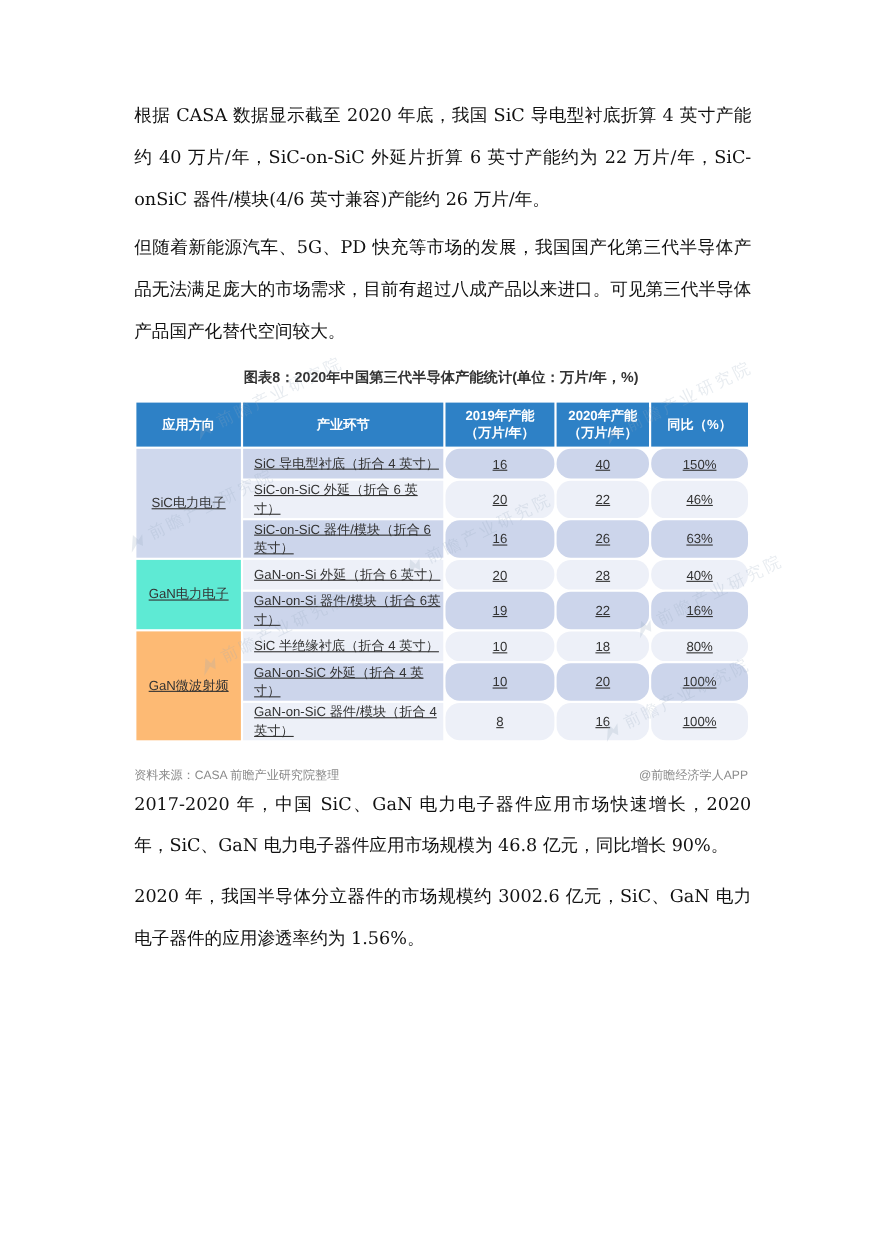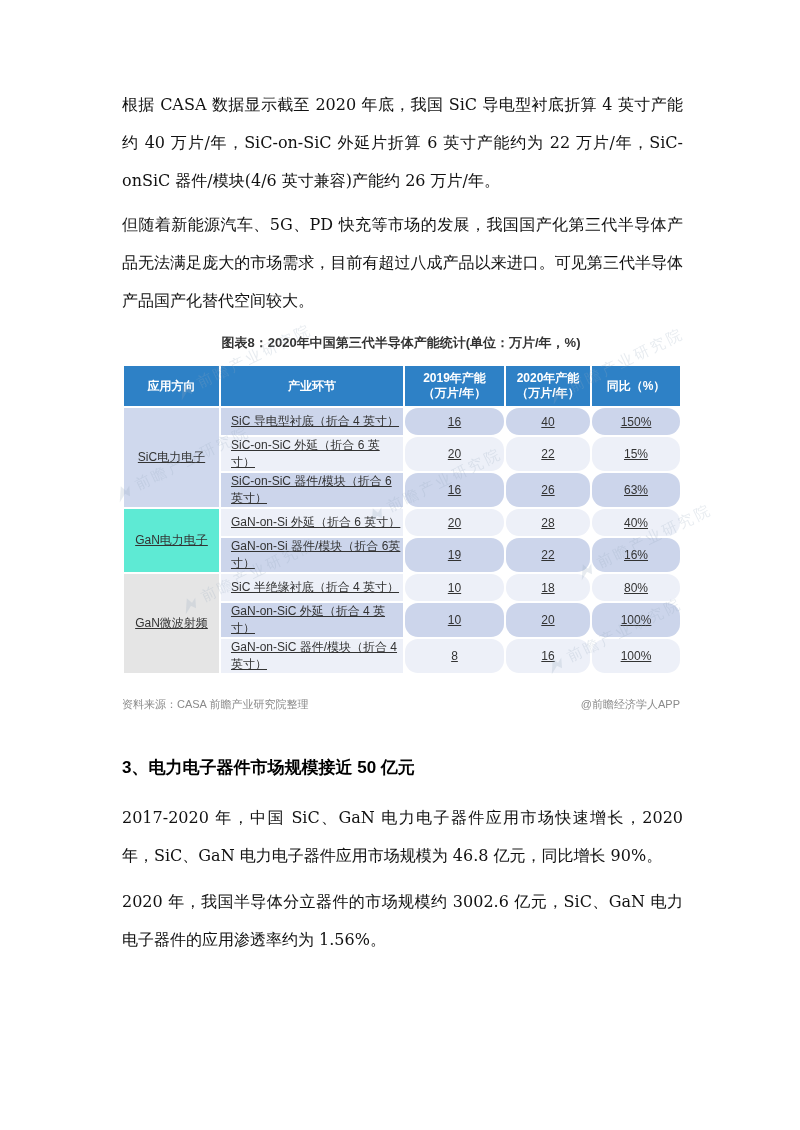--- a/index.html
+++ b/index.html
@@ -64,21 +64,21 @@
   .col-group{width:95px;}
   .col-seg{width:182px;}
   .col-y19{width:99px;}
   .col-y20{width:84px;}
   .col-yoy{width:88px;}
   td.group{text-align:center;}
   td.seg{text-align:left;padding-left:10px;}
   td.num{text-align:center;border-radius:13px;}
   .g1{background:#cfd8ed;}
   .g2{background:#5eead4;}
-  .g3{background:#e5e5e5;}
+  .g3{background:#fdba74;}
   tr.r-odd td.cell{background:#ccd5eb;}
   tr.r-even td.cell{background:#edf0f8;}
   .src-row{
     display:flex;
     justify-content:space-between;
     margin-top:22px;
     font-size:11px;
     color:#8a8a8a;
   }
   .sec-heading{
@@ -141,21 +141,21 @@
             <td class="group g1" rowspan="3">SiC电力电子</td>
             <td class="seg cell">SiC 导电型衬底（折合 4 英寸）</td>
             <td class="num cell">16</td>
             <td class="num cell">40</td>
             <td class="num cell">150%</td>
           </tr>
           <tr class="r-even">
             <td class="seg cell">SiC-on-SiC 外延（折合 6 英寸）</td>
             <td class="num cell">20</td>
             <td class="num cell">22</td>
-            <td class="num cell">15%</td>
+            <td class="num cell">46%</td>
           </tr>
           <tr class="r-odd">
             <td class="seg cell">SiC-on-SiC 器件/模块（折合 6英寸）</td>
             <td class="num cell">16</td>
             <td class="num cell">26</td>
             <td class="num cell">63%</td>
           </tr>
           <tr class="r-even">
             <td class="group g2" rowspan="2">GaN电力电子</td>
             <td class="seg cell">GaN-on-Si 外延（折合 6 英寸）</td>
@@ -240,21 +240,20 @@
       </div>
       <div class="wm" style="left:418px;top:292px;">
         <svg width="18" height="18" viewBox="0 0 18 18">
             <polygon points="1,16 9,2 12,9" fill="#96a9bd"></polygon>
             <polygon points="9,10 17,5 13,15" fill="#96a9bd"></polygon>
           </svg>
         <span>前瞻产业研究院</span>
       </div>
     </div>
 
-    <div class="sec-heading">3、电力电子器件市场规模接近 50 亿元</div>
 
     <div class="sec-paras">
       <p class="para">2017-2020 年，中国 SiC、GaN 电力电子器件应用市场快速增长，2020 年，SiC、GaN 电力电子器件应用市场规模为 46.8 亿元，同比增长 90%。</p>
       <p class="para">2020 年，我国半导体分立器件的市场规模约 3002.6 亿元，SiC、GaN 电力电子器件的应用渗透率约为 1.56%。</p>
     </div>
 
   </div>
 </div>
 
 </body></html>

